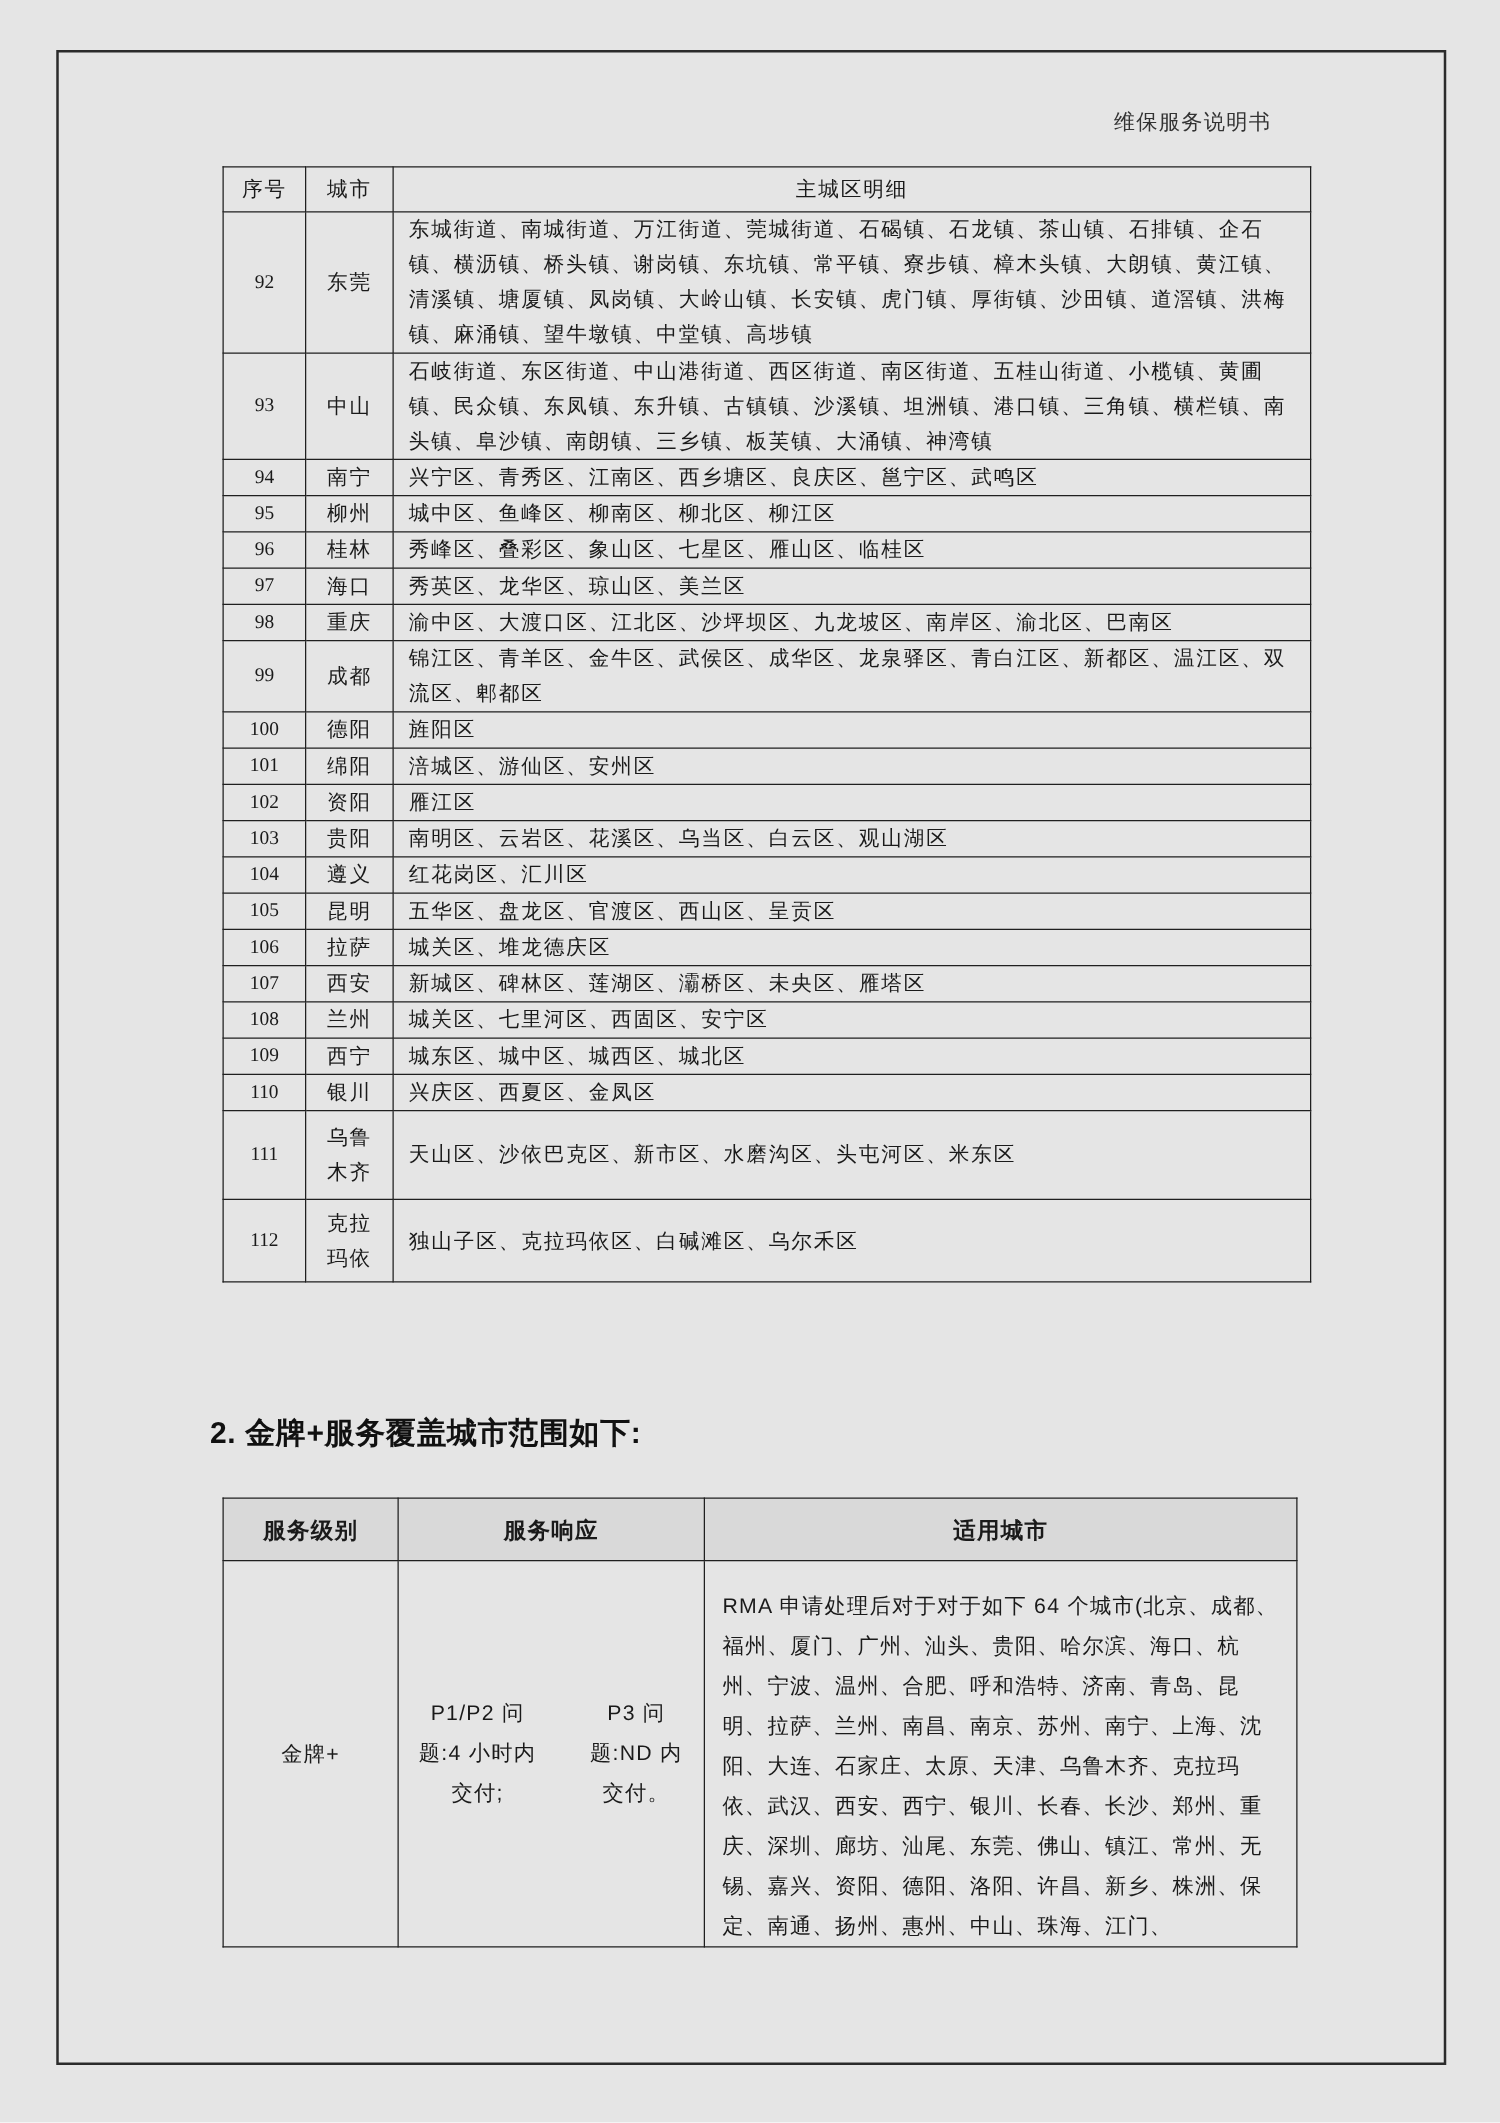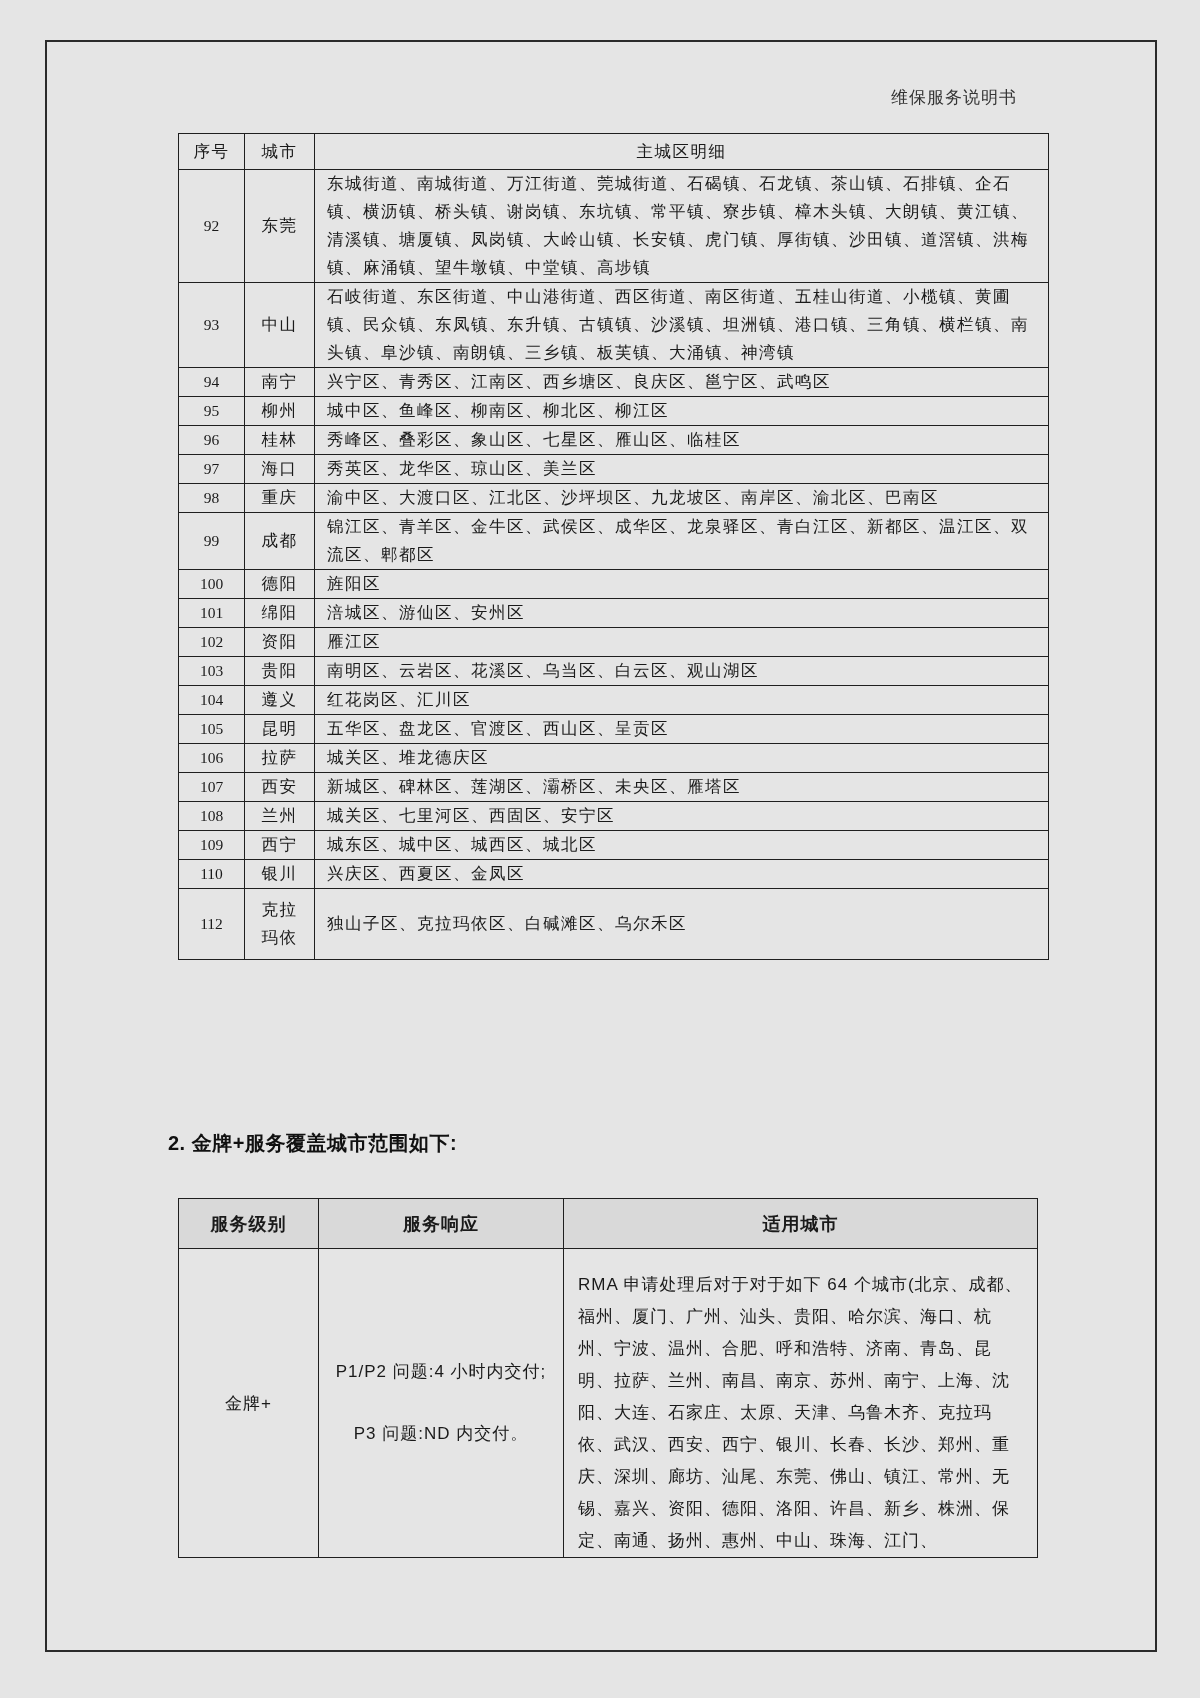--- a/index.html
+++ b/index.html
@@ -33,39 +33,39 @@
   .c-no   { text-align:center; vertical-align:middle; font-size:15.5px; letter-spacing:0; }
   .c-city { text-align:center; vertical-align:middle; padding:0 14px; }
   .c-det  { text-align:left;  vertical-align:middle; padding:0 8px 0 12px; }
   .city-table tbody tr:nth-child(20) { height:71px; }
   .city-table tbody tr:nth-child(21) { height:66px;padding-left:41px; }
 
   
   .section-heading {
     position:absolute; left:168px; top:1130px;
     font-family:"Liberation Sans", sans-serif; font-weight:bold;
-    font-size:20px; letter-spacing:0.5px; color:#111111;
+    font-size:24px; letter-spacing:0.5px; color:#111111;
   }
 
   
   .service-table {
     position:absolute; left:178px; top:1198px; width:859px;
     font-family:"Liberation Sans", sans-serif; font-size:17px; letter-spacing:1px;
   }
   .service-table th {
     height:50px; background:#d9d9d9; font-weight:bold; font-size:18px;
     text-align:center; vertical-align:middle;
   }
   .s-col1 { width:140px; }
   .s-col2 { width:245px; }
   .s-col3 { width:474px; }
   .service-table td { height:297px; }
   .cell-level { text-align:center; vertical-align:middle; }
   .cell-response { vertical-align:middle; text-align:center; padding:0 10px; }
-  .resp-wrap { display:flex; flex-direction:column; justify-content:center; gap:30px; line-height:32px; }
+  .resp-wrap { display:flex; flex-direction:row; justify-content:center; gap:30px; line-height:32px; }
   .cell-cities {
     vertical-align:top; text-align:left;
     padding:20px 12px 0 14px; line-height:32px;
   }
 
   
   .page-footer {
     position:absolute; top:1582px; left:0; width:1200px; text-align:center;
     font-size:17px; color:#111111;
   }
@@ -181,20 +181,25 @@
         </tr>
         <tr>
           <td class="c-no">109</td>
           <td class="c-city">西宁</td>
           <td class="c-det">城东区、城中区、城西区、城北区</td>
         </tr>
         <tr>
           <td class="c-no">110</td>
           <td class="c-city">银川</td>
           <td class="c-det">兴庆区、西夏区、金凤区</td>
+        </tr>
+        <tr>
+          <td class="c-no">111</td>
+          <td class="c-city">乌鲁木齐</td>
+          <td class="c-det">天山区、沙依巴克区、新市区、水磨沟区、头屯河区、米东区</td>
         </tr>
         <tr>
           <td class="c-no">112</td>
           <td class="c-city">克拉玛依</td>
           <td class="c-det">独山子区、克拉玛依区、白碱滩区、乌尔禾区</td>
         </tr>
       </tbody>
   </table>
 
   <div class="section-heading">2. 金牌+服务覆盖城市范围如下:</div>

